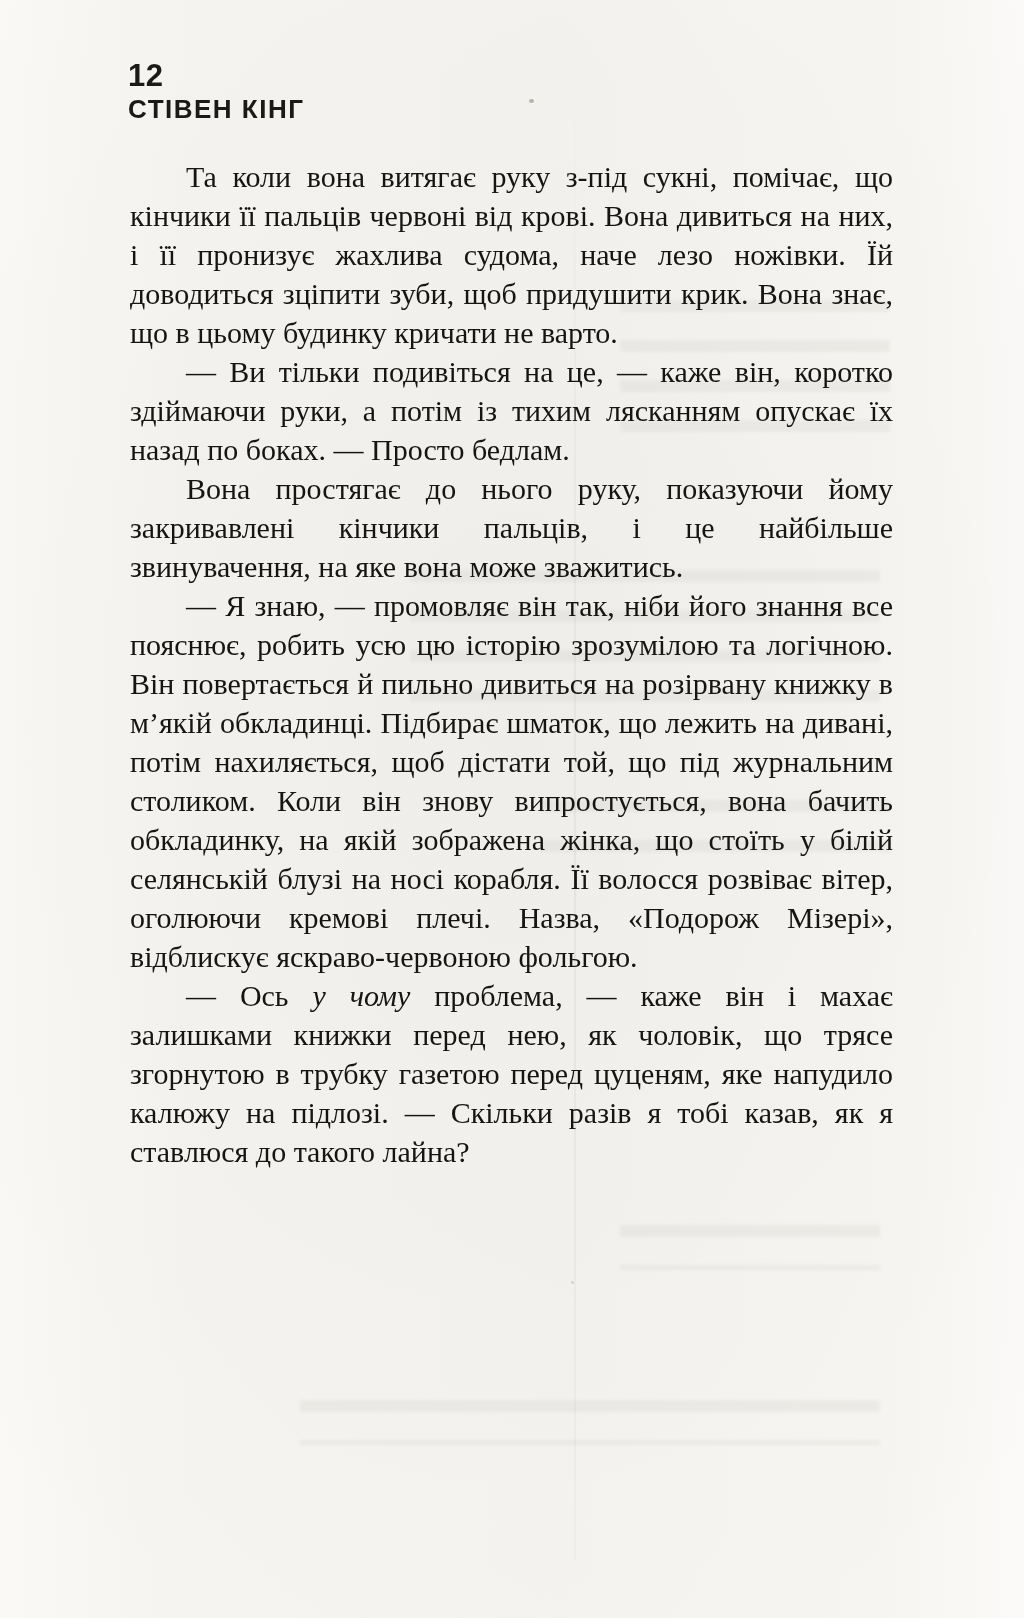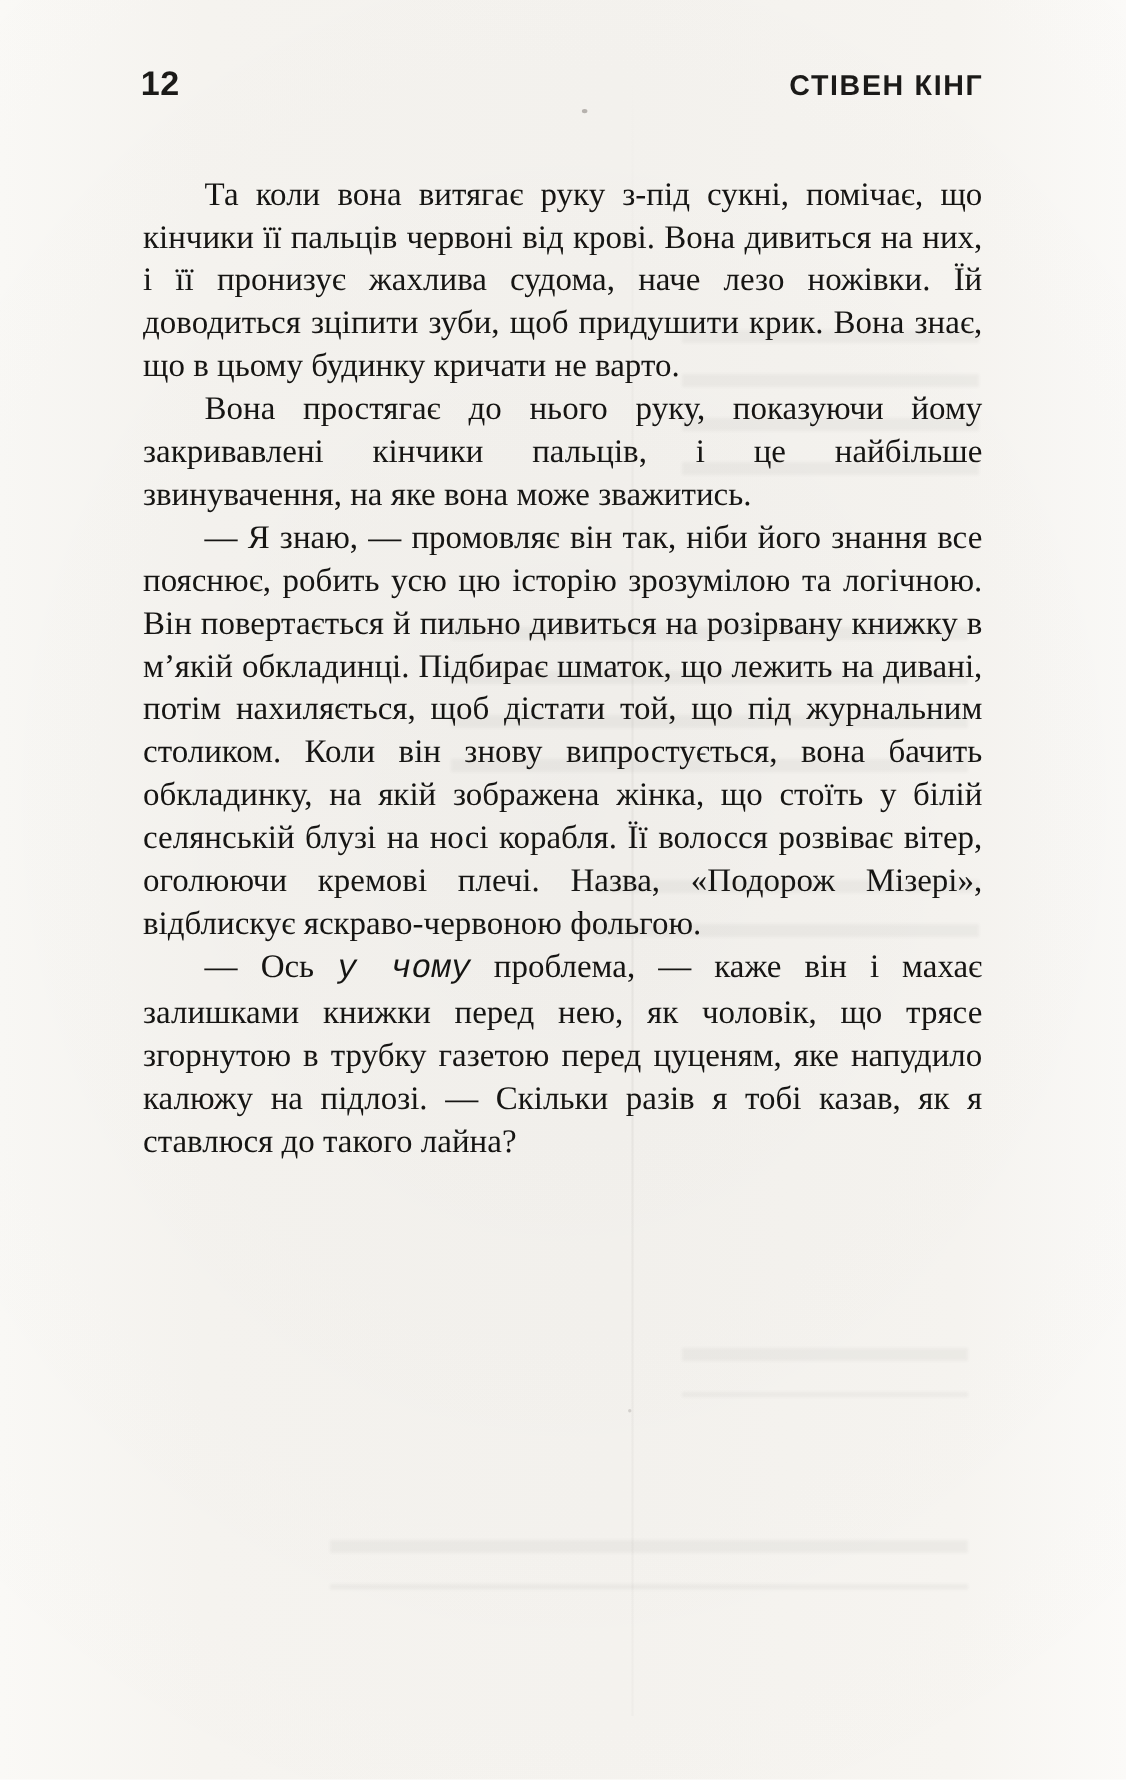--- a/index.html
+++ b/index.html
@@ -65,33 +65,33 @@
   
   .running-head {
     position: absolute;
     left: 128px;
     right: 130px;
     top: 58px;
     display: flex;
     justify-content: space-between;
     align-items: baseline;
     color: #1b1a18;
+    flex-direction: column;
   }
   .page-number {
     font-family: "Liberation Sans", "DejaVu Sans", sans-serif;
     font-weight: 700;
     font-size: 31px;
     letter-spacing: 0.5px;
   }
   .author-header {
     font-family: "Liberation Sans", "DejaVu Sans", sans-serif;
     font-weight: 700;
     font-size: 26px;
     letter-spacing: 1.5px;
-    margin-left: 39px;
   }
 
   
   .text-block {
     position: absolute;
     left: 130px;
     top: 157px;
     width: 763px;
     color: #161513;
     font-size: 30px;
@@ -99,21 +99,20 @@
     text-align: justify;
     text-rendering: optimizeLegibility;
   }
   .text-block p {
     margin: 0;
     padding: 0;
     text-indent: 56px;
   }
   .text-block p em {
     font-style: italic;
-    font-family: Liberation Mono, monospace;
   }
 </style>
 </head>
 <body>
 
 <div class="page">
 
   <div class="bleed b1"></div>
   <div class="bleed b2"></div>
   <div class="bleed b3"></div>
@@ -123,18 +122,19 @@
   <div class="speck s1"></div>
   <div class="speck s2"></div>
 
   <div class="running-head">
     <span class="page-number">12</span>
     <span class="author-header">СТІВЕН КІНГ</span>
   </div>
 
   <div class="text-block">
     <p>Та коли вона витягає руку з-під сукні, помічає, що кінчики її пальців червоні від крові. Вона дивиться на них, і її пронизує жахлива судома, наче лезо ножівки. Їй доводиться зціпити зуби, щоб придушити крик. Вона знає, що в цьому будинку кричати не варто.</p>
+    <p>— Ви тільки подивіться на це, — каже він, коротко здіймаючи руки, а потім із тихим лясканням опускає їх назад по боках. — Просто бедлам.</p>
     <p>Вона простягає до нього руку, показуючи йому закривавлені кінчики пальців, і це найбільше звинувачення, на яке вона може зважитись.</p>
     <p>— Я знаю, — промовляє він так, ніби його знання все пояснює, робить усю цю історію зрозумілою та логічною. Він повертається й пильно дивиться на розірвану книжку в м’якій обкладинці. Підбирає шматок, що лежить на дивані, потім нахиляється, щоб дістати той, що під журнальним столиком. Коли він знову випростується, вона бачить обкладинку, на якій зображена жінка, що стоїть у білій селянській блузі на носі корабля. Її волосся розвіває вітер, оголюючи кремові плечі. Назва, «Подорож Мізері», відблискує яскраво-червоною фольгою.</p>
     <p><span>— Ось </span><em>у чому</em><span> проблема, — каже він і махає залишками книжки перед нею, як чоловік, що трясе згорнутою в трубку газетою перед цуценям, яке напудило калюжу на підлозі. — Скільки разів я тобі казав, як я ставлюся до такого лайна?</span></p>
   </div>
 
 </div>
 
 </body></html>

